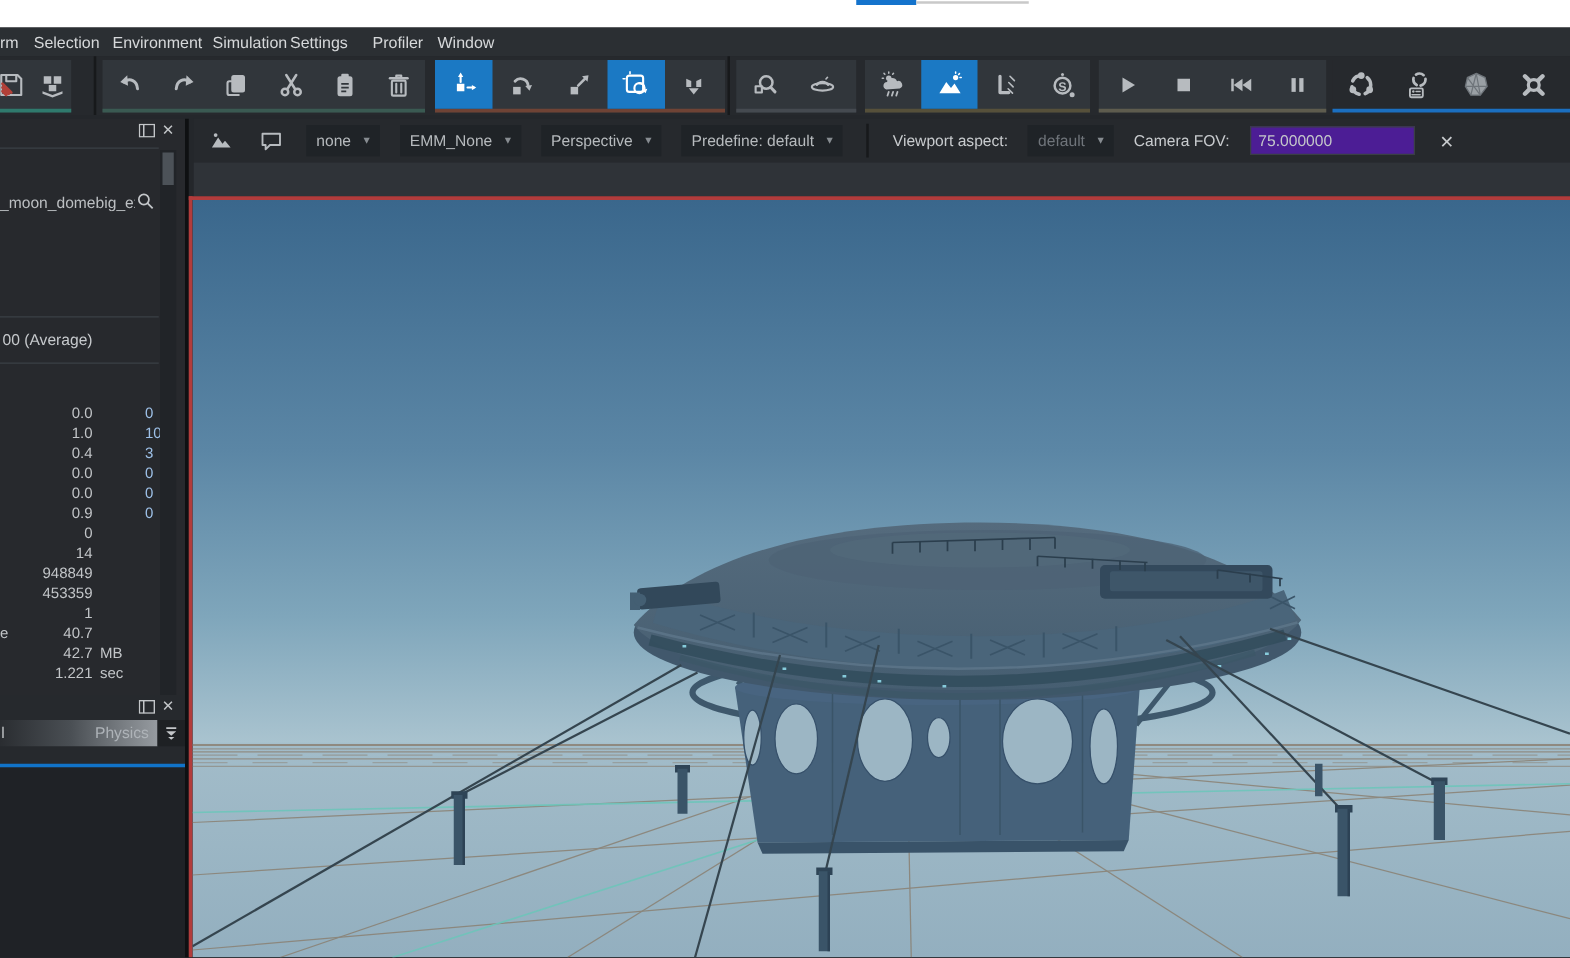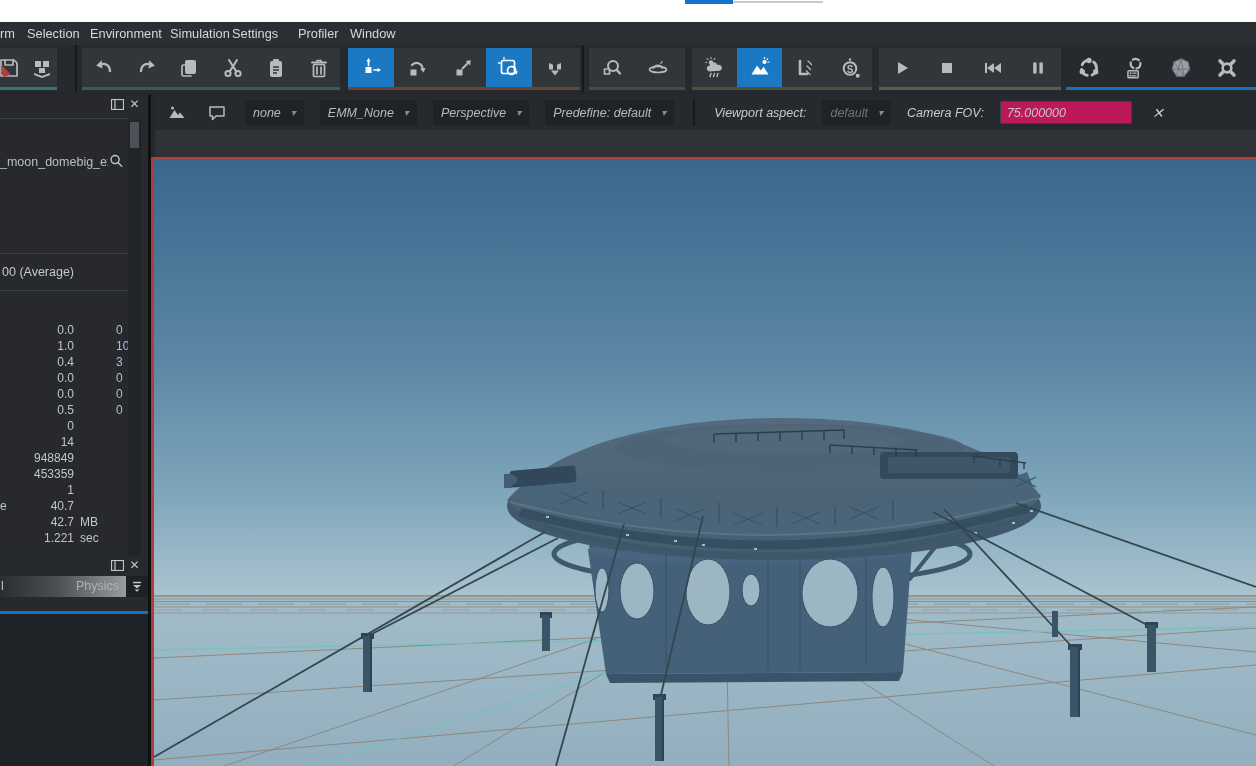--- a/index.html
+++ b/index.html
@@ -23,27 +23,27 @@
   .menu-item{position:absolute;top:4px;font-size:12.8px;color:#d6d8da;}
 
   
   .toolbar{left:0;top:45px;width:1256px;height:47px;background:#26292d;}
   .tgroup{position:absolute;top:3px;height:39px;background:#31363b;display:flex;align-items:center;border-bottom:3px solid #444;}
   .tbtn{width:46px;height:39px;display:flex;align-items:center;justify-content:center;}
   .tbtn.sel{background:#1b79c4;}
   .tsep{position:absolute;top:0;width:2px;height:47px;background:#17191b;}
 
   
-  .vbar{left:155px;top:95px;width:1101px;height:35px;background:#26292d;display:flex;align-items:center;gap:16px;padding-left:10px;box-sizing:border-box;font-style:italic;}
+  .vbar{left:155px;top:95px;width:1101px;height:35px;background:#26292d;display:flex;align-items:center;gap:16px;padding-left:10px;box-sizing:border-box;}
   .vicon{width:24px;height:24px;display:flex;align-items:center;justify-content:center;}
   .dd{height:25px;background:#1f2327;display:flex;align-items:center;gap:10px;padding:0 8px;font-size:12.5px;color:#b6babd;}
   .dd .chev{color:#878c91;font-size:10px;line-height:1;}
   .dd.grayed{color:#6f747a;}
   .vlabel{font-size:12.5px;color:#c8cbce;white-space:nowrap;}
-  .vinput{width:118px;height:21px;background:#be185d;border:1px solid #3a3f45;color:#c4c7ca;font-size:12.5px;display:flex;align-items:center;padding:0 6px;}
+  .vinput{width:118px;height:21px;background:#4c1d95;border:1px solid #3a3f45;color:#c4c7ca;font-size:12.5px;display:flex;align-items:center;padding:0 6px;}
   .vclose{color:#c8cbce;font-size:14px;margin-left:4px;}
   .vsep{width:2px;height:27px;background:#17191b;margin:0 3px;flex:none;}
   .gapstrip{left:155px;top:130px;width:1101px;height:27px;background:#2f3338;}
 
   
   .sidebar{left:0;top:95px;width:148px;height:671px;background:#27292d;}
   .sb-sep{position:absolute;left:0;width:127px;height:1px;background:#3b4046;}
   .wctrl{position:absolute;display:flex;align-items:center;justify-content:center;width:15px;height:15px;color:#c3c6c9;}
   .sb-scroll{position:absolute;left:128px;top:25px;width:13px;height:436px;background:#212428;}
   .sb-thumb{position:absolute;left:2px;top:2px;width:9px;height:26px;background:#4c5258;}
@@ -381,21 +381,21 @@
       </div>
     <div class="strow">
         <span class="st-val">0.0</span>
         <span class="st-extra">0</span>
       </div>
     <div class="strow">
         <span class="st-val">0.0</span>
         <span class="st-extra">0</span>
       </div>
     <div class="strow">
-        <span class="st-val">0.5</span>
+        <span class="st-val">0.9</span>
         <span class="st-extra">0</span>
       </div>
     <div class="strow">
         <span class="st-val">0</span>
       </div>
     <div class="strow">
         <span class="st-val">14</span>
       </div>
     <div class="strow">
         <span class="st-val">948849</span>

